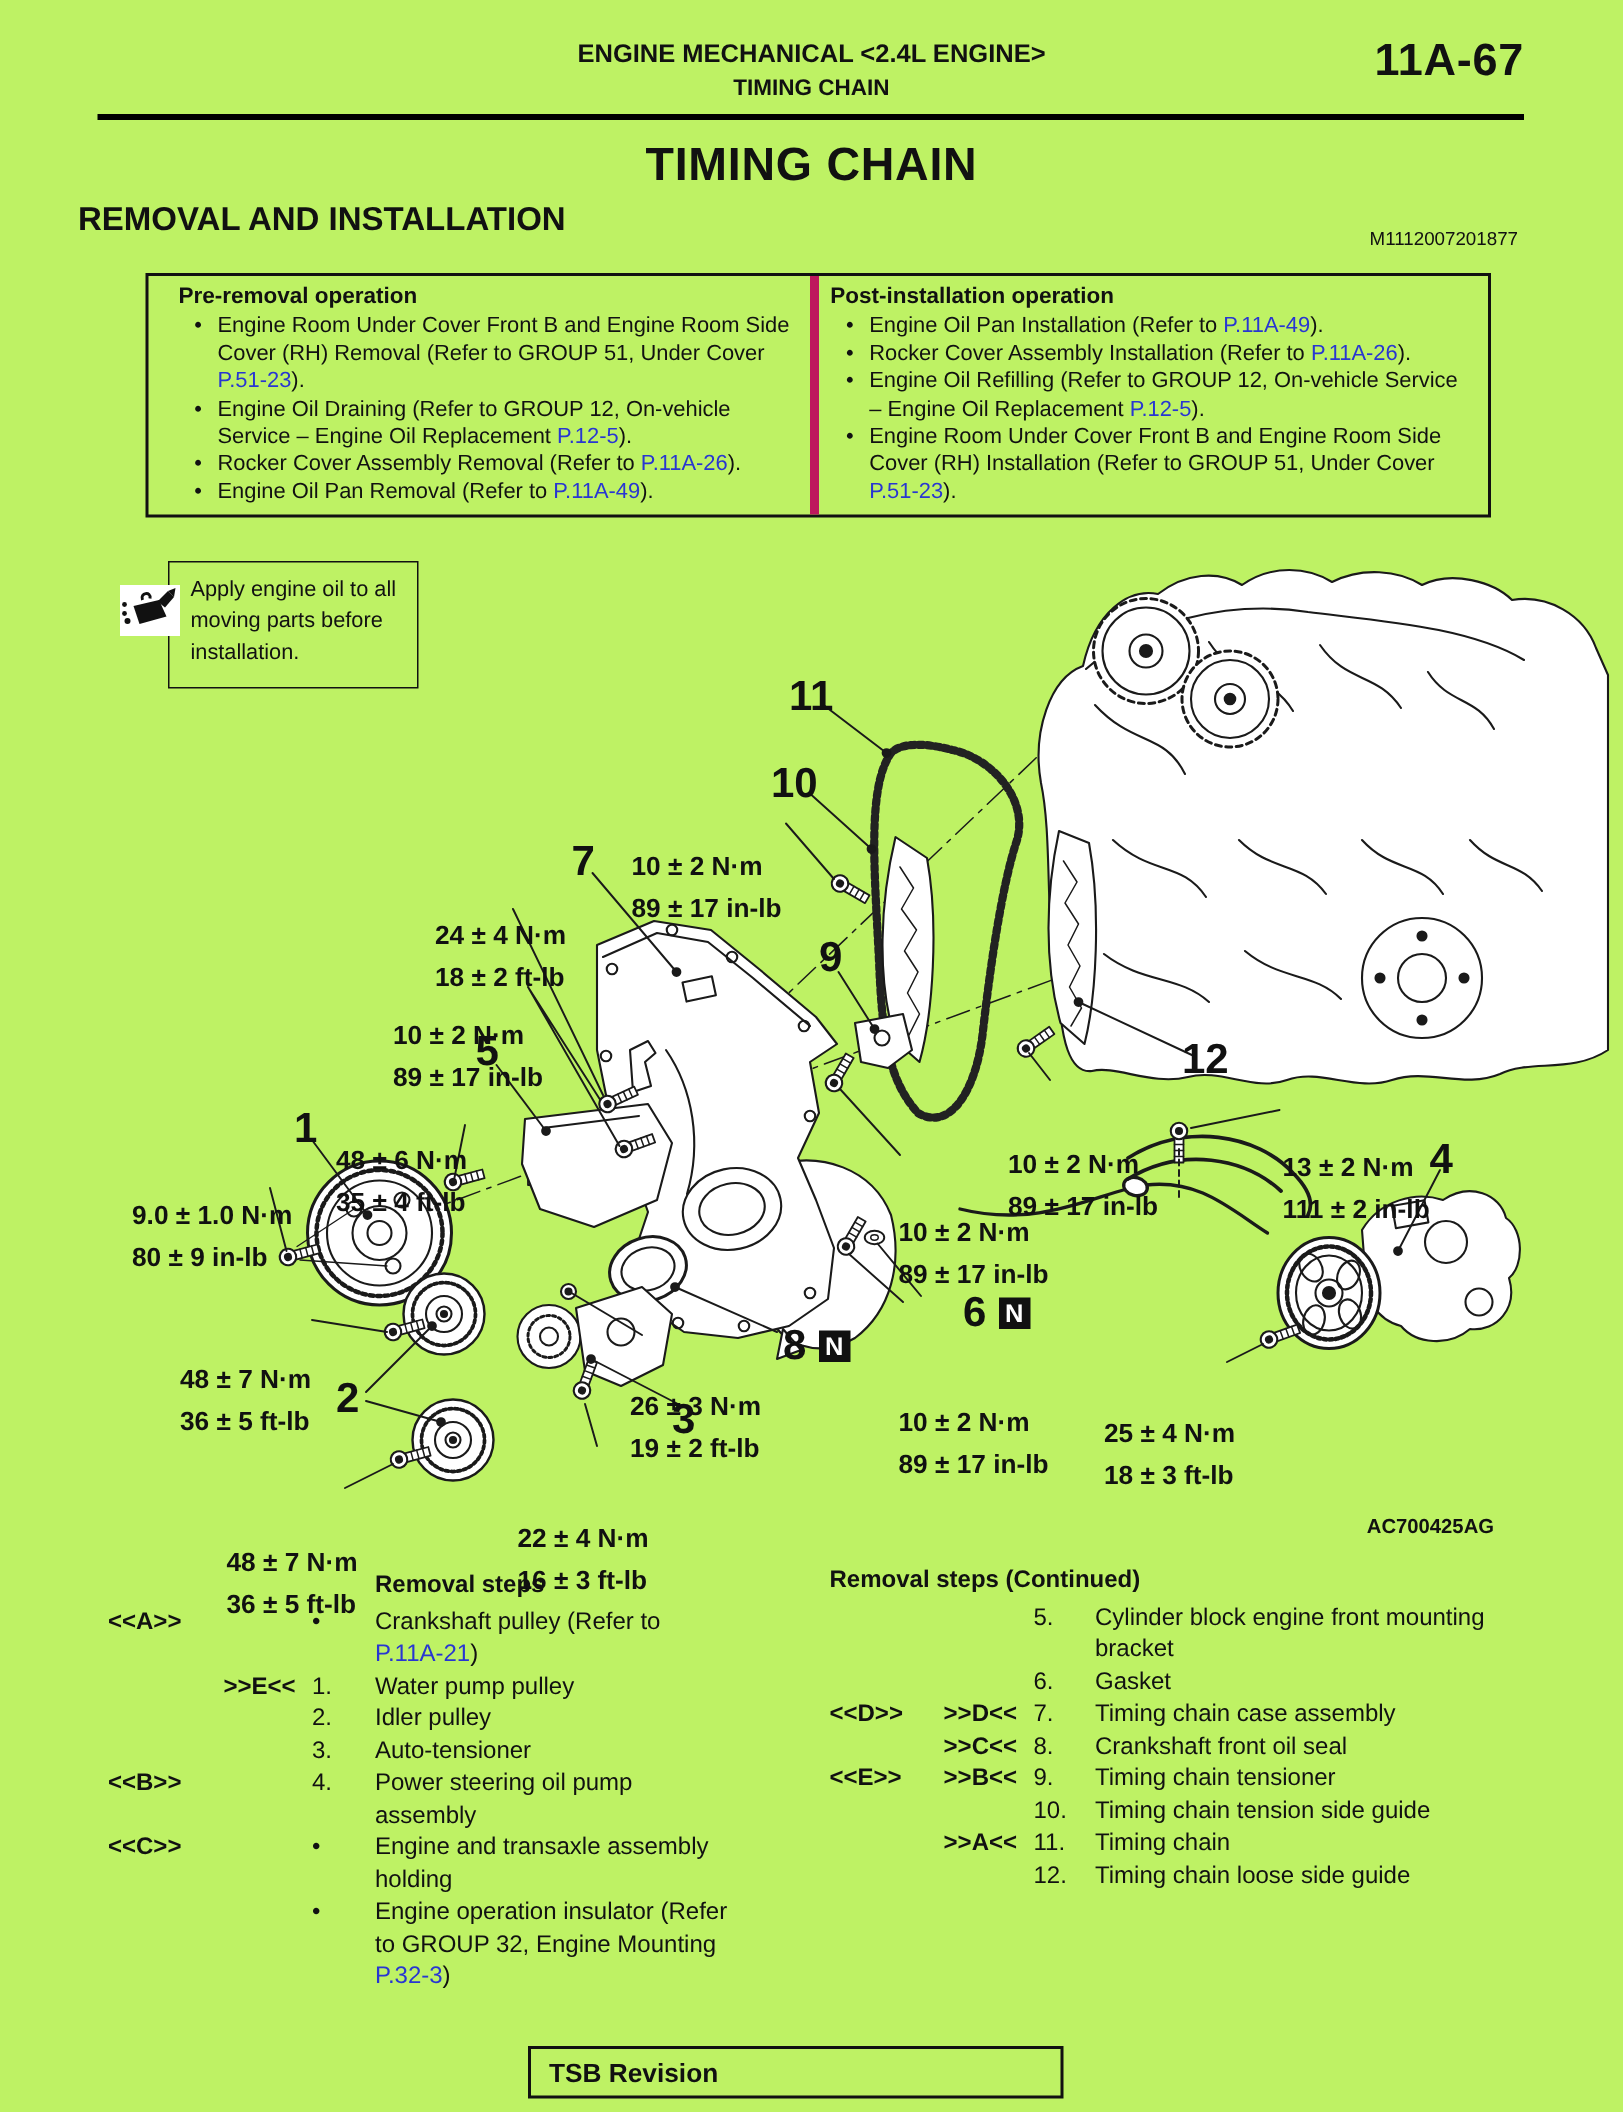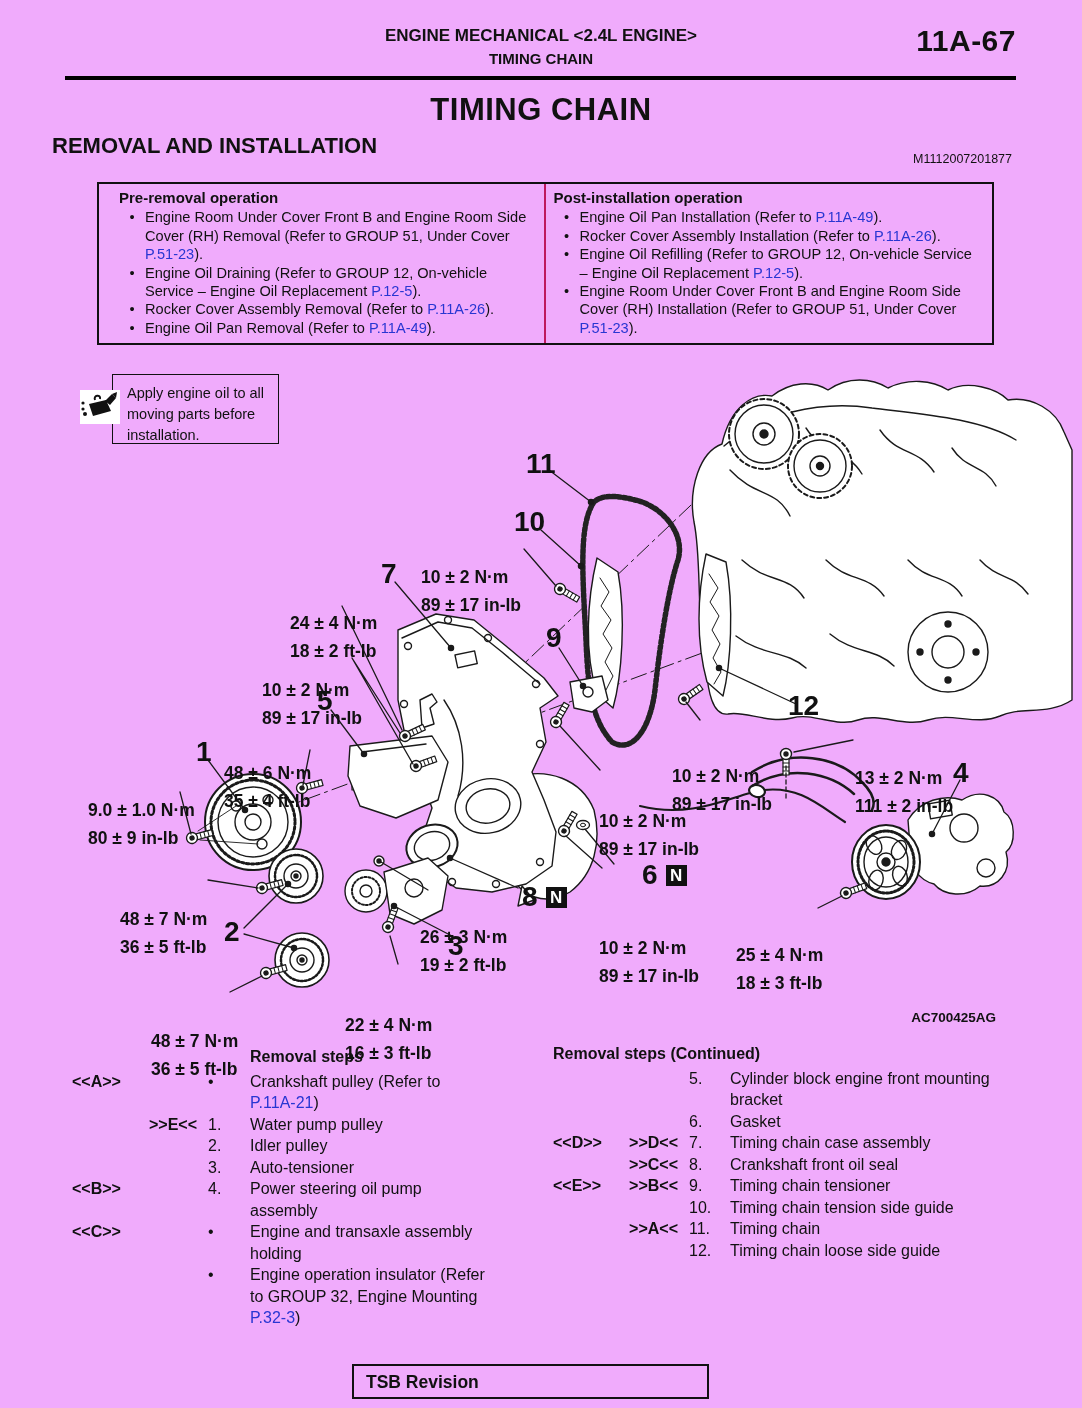--- a/index.html
+++ b/index.html
@@ -1,37 +1,37 @@
 <!DOCTYPE html>
 <html style="--lk: #2836d2;"><head>
 <meta charset="utf-8">
 <style>
   html,body{margin:0;padding:0;background:#e8e8e8;}
-  .page{position:relative;width:1082px;height:1408px;background:#f0abfc;overflow:hidden;
+  .page{position:relative;width:1082px;height:1408px;background:#bef264;overflow:hidden;
         font-family:"Liberation Sans","DejaVu Sans",sans-serif;color:#111;}
   .abs{position:absolute;}
   
   .hdr1{left:0;top:26px;width:1082px;text-align:center;font-weight:bold;font-size:17px;}
   .hdr2{left:0;top:50px;width:1082px;text-align:center;font-weight:bold;font-size:15px;}
   .pagenum{right:66px;top:24px;font-weight:bold;font-size:30px;letter-spacing:0.5px;text-align:center;}
   .rule{left:65px;top:76px;width:951px;height:4px;background:#000;}
   .bigtitle{left:0;top:92px;width:1082px;text-align:center;font-weight:bold;font-size:31px;letter-spacing:0.5px;}
   .section{left:52px;top:133px;font-weight:bold;font-size:22px;}
   .docid{left:782px;top:152px;width:230px;text-align:right;font-size:12.5px;}
   
   .opsbox{left:97px;top:182px;width:897px;height:163px;border:2px solid #111;display:flex;box-sizing:border-box;}
   .opcol{width:50%;box-sizing:border-box;padding:5px 10px 0 8px;font-size:14.6px;line-height:18.4px;}
-  .opcol.first{border-right:2px solid #be185d;padding-left:20px;}
+  .opcol.first{border-right:6px solid #be185d;padding-left:20px;}
   .optitle{font-weight:bold;font-size:15px;margin-bottom:1px;}
   .op-item{display:flex;}
   .op-b{width:26px;text-align:center;flex:none;}
   .op-t{flex:1;}
   .lk{color:var(--lk,#2836d2);}
   
-  .notebox{left:112px;top:374px;width:167px;height:70px;border:1.6px solid #111;box-sizing:border-box;
+  .notebox{left:112px;top:374px;width:167px;height:85px;border:1.6px solid #111;box-sizing:border-box;
            font-size:14.5px;line-height:21px;padding:8px 4px 0 14px;}
   
   .tq{position:absolute;font-weight:bold;font-size:17.5px;line-height:27.5px;white-space:nowrap;margin-top:44px;}
   .co{position:absolute;font-weight:bold;font-size:28px;white-space:nowrap;}
   .nbox{display:inline-block;width:21px;height:21px;background:#111;color:#fff;font-size:17px;font-weight:bold;
         line-height:21px;text-align:center;margin-left:8px;vertical-align:3px;}
   .figcode{left:796px;top:1010px;width:200px;text-align:right;font-weight:bold;font-size:13.5px;}
   
   .steps{position:absolute;font-size:16px;line-height:21.5px;}
   .steps-l{left:72px;top:1046px;width:418px;}

